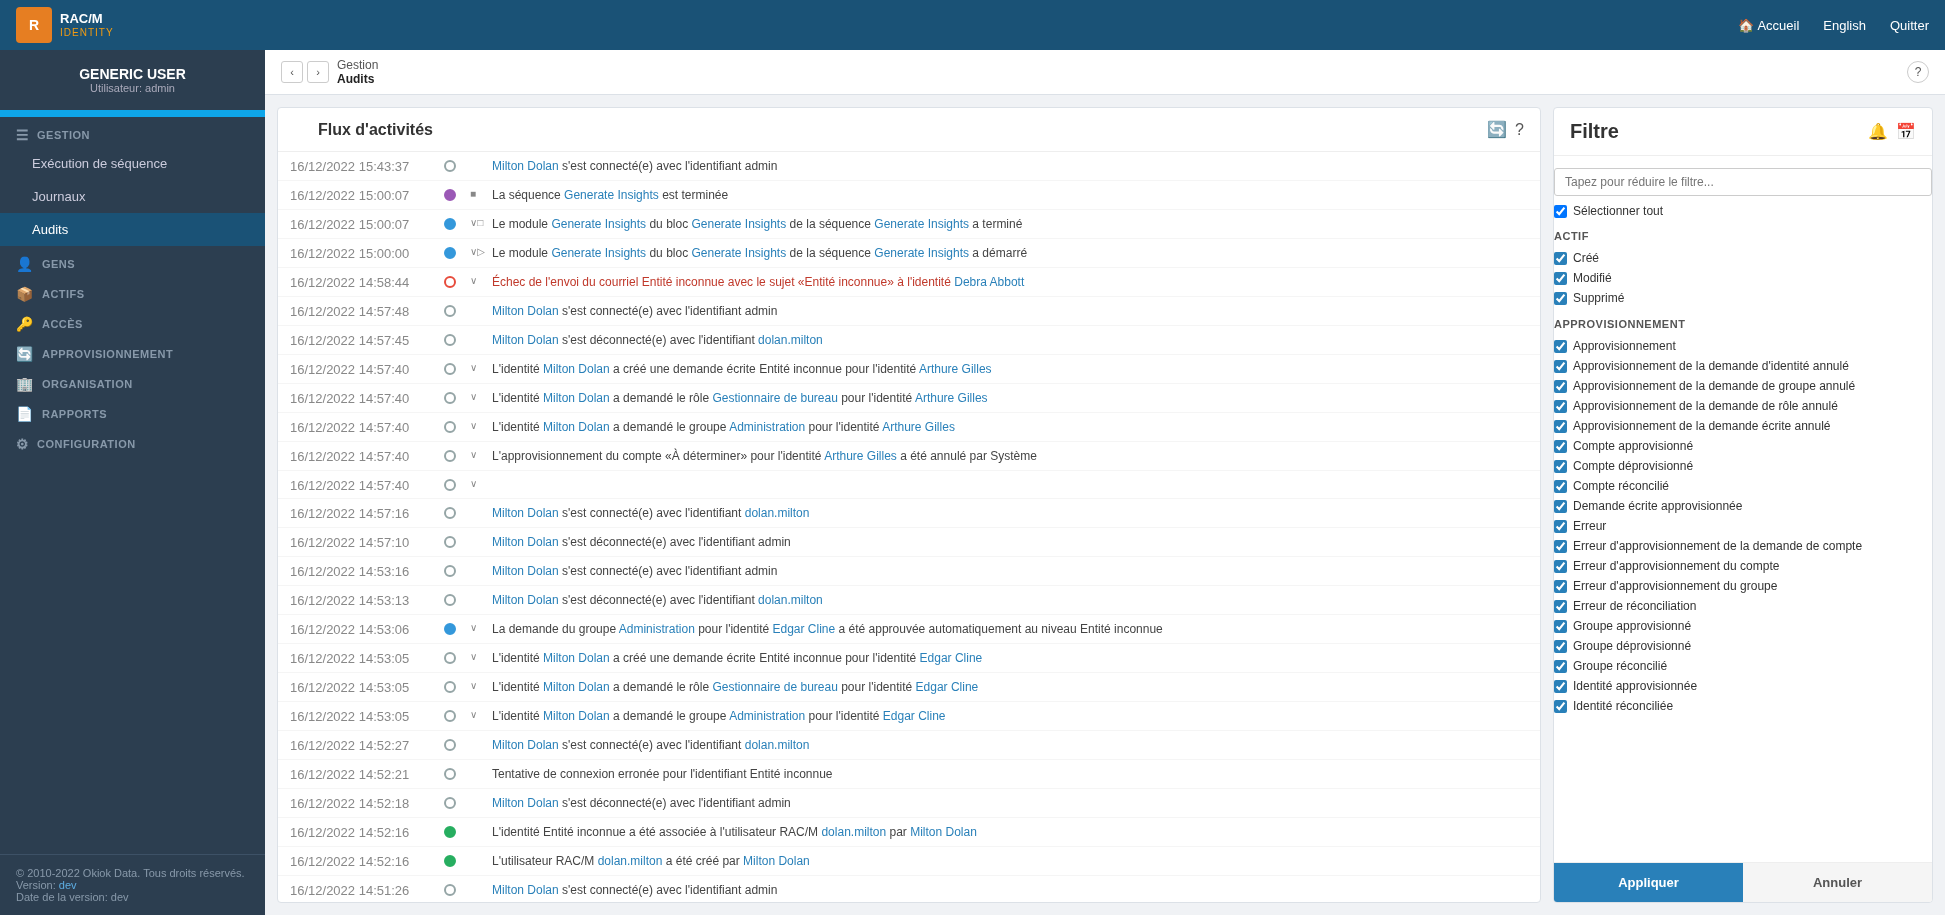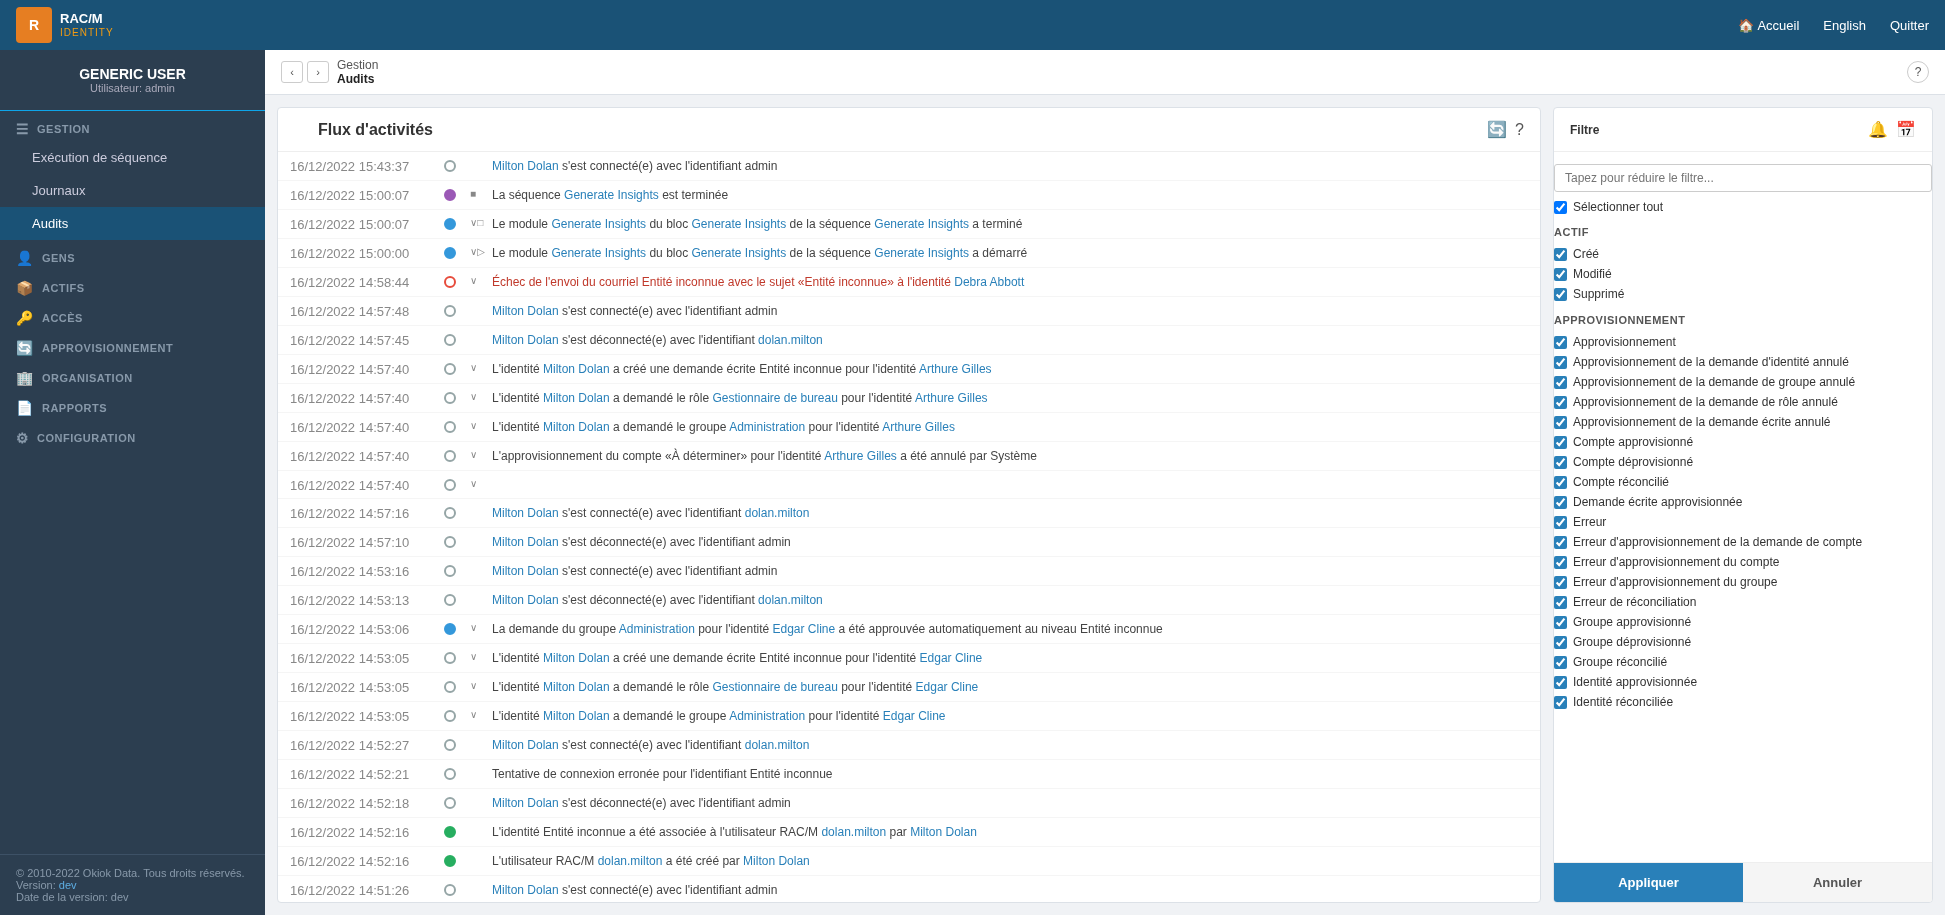--- a/index.html
+++ b/index.html
@@ -46,21 +46,21 @@
       background: #2c3e50;
       color: white;
       flex-shrink: 0;
       display: flex;
       flex-direction: column;
       overflow-y: auto;
     }
     .sidebar-user {
       padding: 16px;
       text-align: center;
-      border-bottom: 1px solid #0ea5e9;
+      border-bottom: 7px solid #0ea5e9;
     }
     .sidebar-user .username { font-weight: bold; font-size: 14px; color: white; }
     .sidebar-user .userrole { font-size: 11px; color: #aab; }
 
     .sidebar-nav { flex: 1; }
     .sidebar-section {
       padding: 10px 16px 4px;
       font-size: 11px;
       color: #8899aa;
       font-weight: bold;
@@ -209,21 +209,21 @@
       flex-shrink: 0;
     }
     .filter-header {
       display: flex;
       align-items: center;
       justify-content: space-between;
       padding: 12px 16px;
       border-bottom: 1px solid #eee;
       flex-shrink: 0;
     }
-    .filter-title { font-size: 12px; font-weight: bold; color: #333; }
+    .filter-title { font-size: 20px; font-weight: bold; color: #333; }
     .filter-icons { display: flex; gap: 8px; align-items: center; }
     .filter-icons button { background: none; border: none; cursor: pointer; color: #555; font-size: 16px; }
 
     .filter-body {
       flex: 1;
       overflow-y: auto;
       padding: 12px 0;
     }
 
     .filter-search input {

